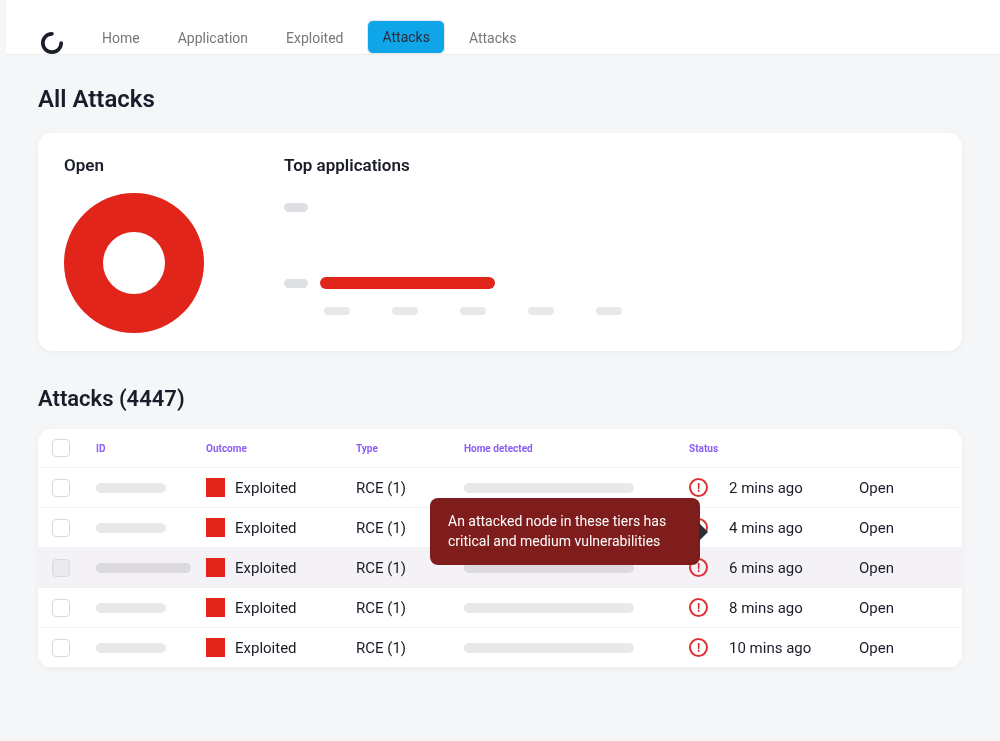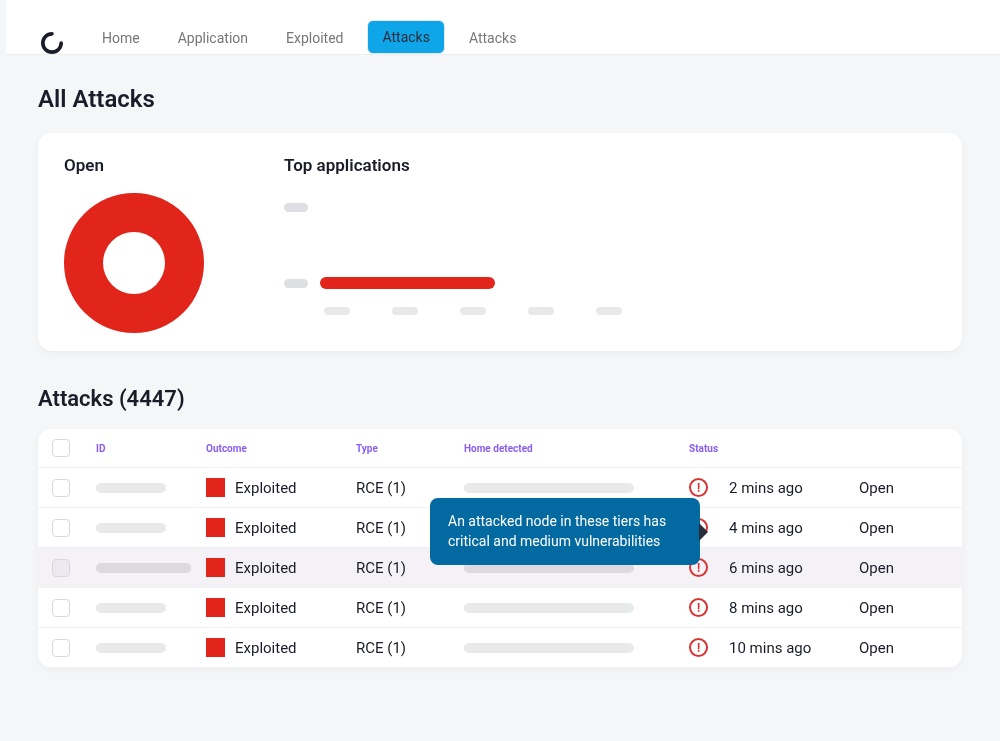--- a/index.html
+++ b/index.html
@@ -161,21 +161,21 @@
   .alert-icon::before {
     content: "!";
     color: #d93434;
     font-size: 12px;
     font-weight: 700;
   }
   .tooltip {
     position: absolute;
     top: -50px;
     left: 392px;
-    background: #0369a1;
+    background: #7f1d1d;
     color: #fff;
     padding: 14px 18px;
     border-radius: 8px;
     width: 270px;
     font-size: 14px;
     line-height: 1.4;
     z-index: 10;
   }
   .tooltip::after {
     content: "";

